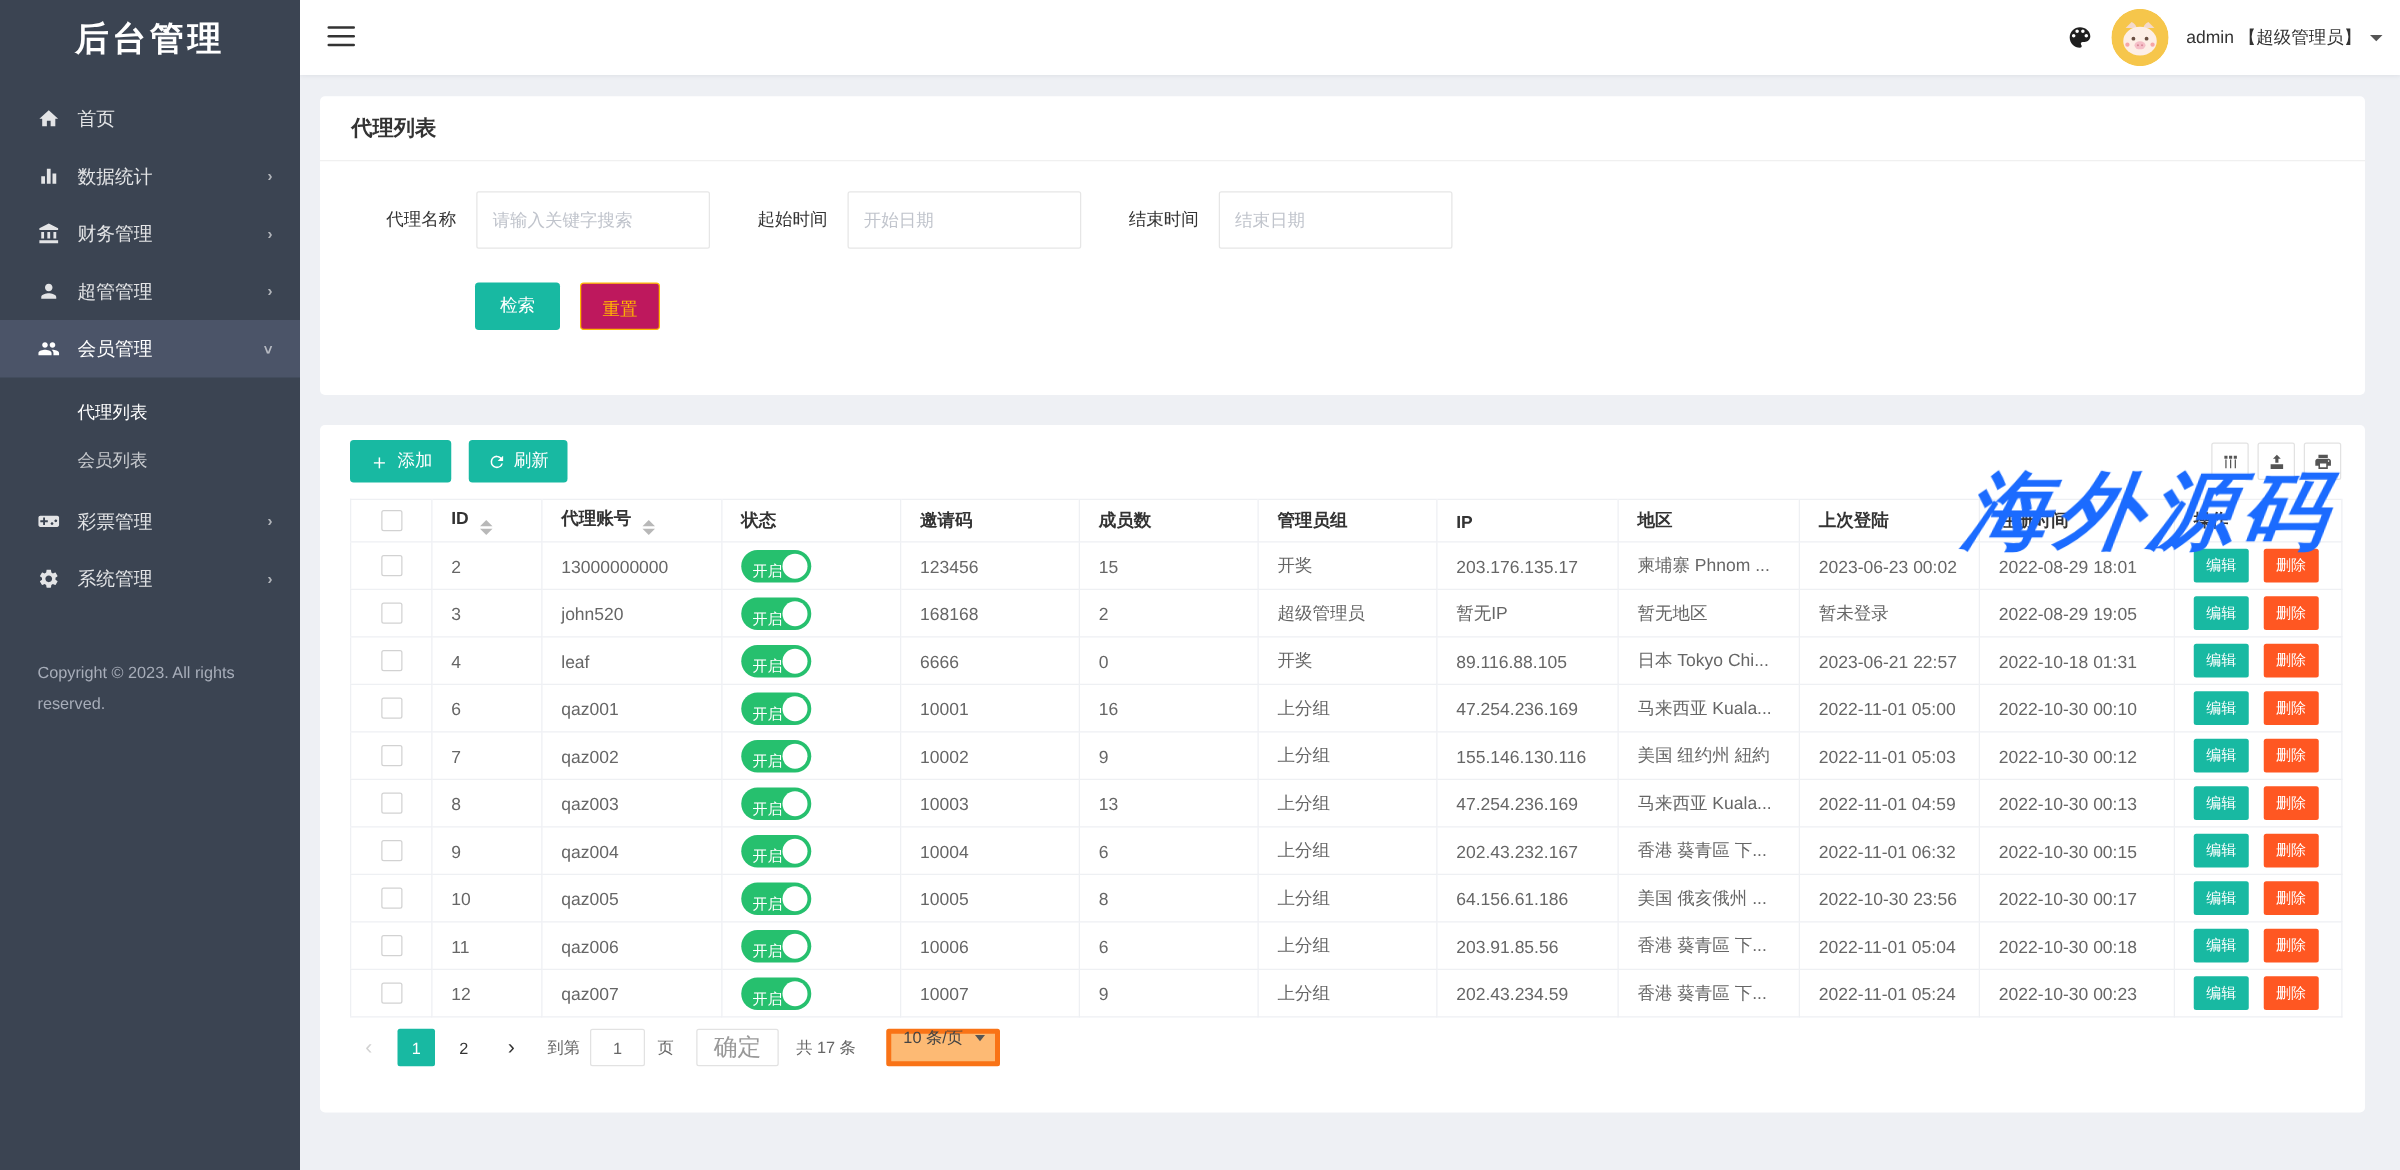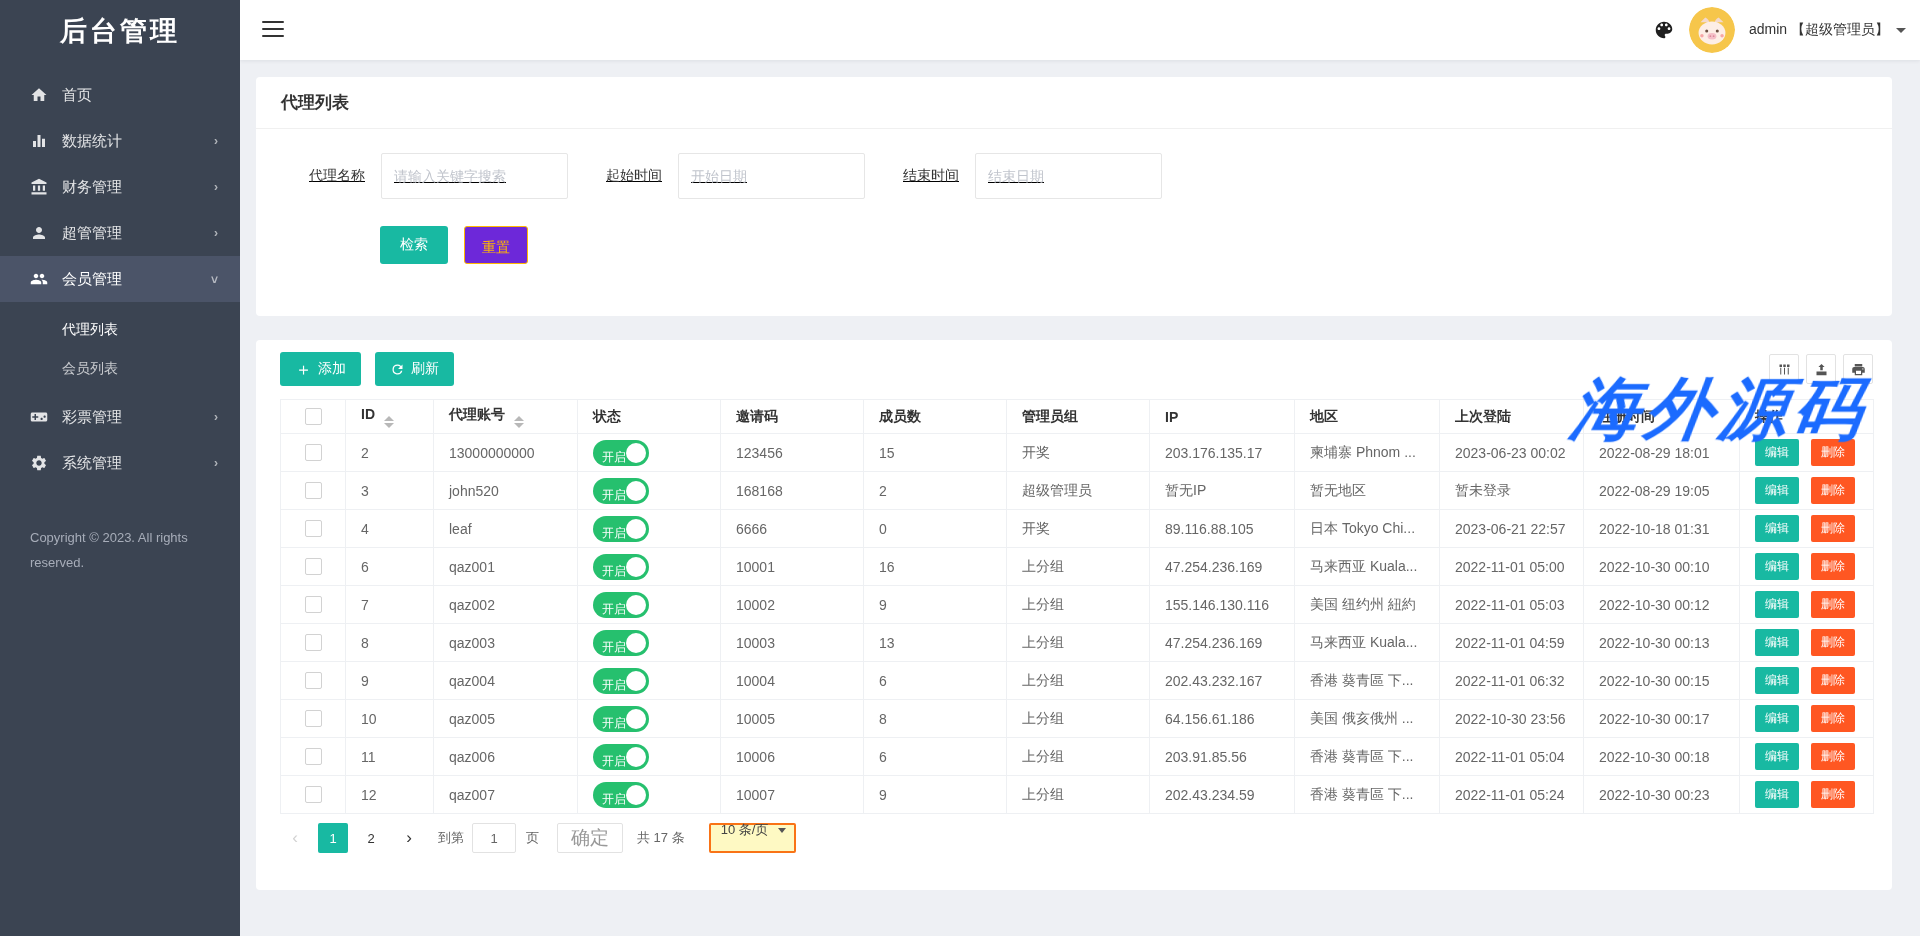--- a/index.html
+++ b/index.html
@@ -30,28 +30,28 @@
   .header-right { position:absolute; right:14px; top:0; height:60px; display:flex; align-items:center; gap:14px; }
   .palette-icon { width:22px; height:22px; fill:#1f1f1f; cursor:pointer; }
   .avatar { width:46px; height:46px; border-radius:50%; overflow:hidden; flex:none; cursor:pointer; }
   .user-name { font-size:14px; color:#333; display:flex; align-items:center; gap:7px; cursor:pointer; white-space:nowrap; }
   .caret-down { width:0; height:0; border-left:5px solid transparent; border-right:5px solid transparent; border-top:5px solid #555; }
   
   .main { position:absolute; left:240px; top:60px; width:1680px; height:876px; }
   .panel { position:absolute; background:#fff; border-radius:4px; }
   .panel-filter { left:16px; top:17px; width:1636px; height:239px; }
   .panel-title { height:52px; line-height:52px; padding-left:25px; font-size:17px; font-weight:700; color:#333; border-bottom:1px solid #f0f0f0; }
-  .filter-row { display:flex; align-items:center; padding:24px 0 0 53px;text-decoration:underline; }
+  .filter-row { display:flex; align-items:center; padding:24px 0 0 53px; }
   .f-label { font-size:14px; color:#333; margin-right:16px; white-space:nowrap; }
   .f-input { width:187px; height:46px; border:1px solid #e6e6e6; border-radius:2px; padding:0 12px; font-size:14px; color:#333; margin-right:38px; outline:none; background:#fff; }
   .f-input::placeholder { color:#c0c4cc; }
   .filter-actions { padding:27px 0 0 124px; display:flex; gap:16px; }
   .btn { height:38px; border-radius:3px; font-size:14px; cursor:pointer; font-family:inherit; }
   .btn-search { background:var(--teal); color:#fff; border:none; padding:0 20px;font-family:Liberation Mono, monospace; }
-  .btn-reset { background:#6d28d9; border:1px solid var(--warn); color:var(--warn); padding:12px 17px; }
+  .btn-reset { background:#be185d; border:1px solid var(--warn); color:var(--warn); padding:12px 17px; }
   
   .panel-table { left:16px; top:280px; width:1636px; height:550px; }
   .table-toolbar { display:flex; align-items:center; padding:12px 19px 0 24px; }
   .btn-sm { height:34px; padding:0 15px; background:var(--teal); color:#fff; border:none; border-radius:3px; font-size:14px; display:flex; align-items:center; gap:6px; cursor:pointer; margin-right:14px; font-family:inherit; }
   .btn-sm .plus { font-size:17px; font-weight:400; line-height:1; }
   .btn-sm svg { width:15px; height:15px; fill:#fff; }
   .tool-icons { margin-left:auto; display:flex; gap:7px; }
   .tool-icon { width:30px; height:30px; border:1px solid #e2e2e2; border-radius:2px; display:flex; align-items:center; justify-content:center; background:#fff; cursor:pointer; }
   .tool-icon svg { width:15px; height:15px; fill:#555; }
   table { border-collapse:collapse; table-layout:fixed; width:1593px; margin:13px 0 0 24px; border:1px solid #eef0f3; }
@@ -74,21 +74,21 @@
   .pagination { display:flex; align-items:center; margin:9px 0 0 24px; font-size:13px; color:#666; }
   .pg-box { min-width:30px; height:30px; display:flex; align-items:center; justify-content:center; border-radius:2px; cursor:pointer; margin-right:8px; }
   .pg-prev { color:#d2d2d2; font-size:17px; }
   .pg-active { background:var(--teal); color:#fff; }
   .pg-num { color:#333; }
   .pg-next { color:#333; font-size:17px; }
   .pg-text { margin:0 8px 0 6px; color:#666; }
   .goto-input { width:44px; height:30px; border:1px solid #e2e2e2; border-radius:2px; text-align:center; font-size:13px; color:#666; outline:none; }
   .confirm-btn { height:30px; padding:0 13px; border:1px solid #e2e2e2; background:#fff; color:#999; border-radius:2px; font-size:19px; margin-left:10px; cursor:pointer; font-family:inherit; }
   .total-text { margin:0 24px 0 14px; color:#666; }
-  .per-page { height:30px; border:2px solid #f97316; border-radius:2px; padding:0 26px 16px 10px; display:flex; align-items:center; position:relative; cursor:pointer; color:#444; background:#fef9c3; }
+  .per-page { height:30px; border:4px solid #f97316; border-radius:2px; padding:0 26px 16px 10px; display:flex; align-items:center; position:relative; cursor:pointer; color:#444; background:#fdba74; }
   .per-page .caret-down { position:absolute; right:8px; border-top-color:#555; border-left-width:4px; border-right-width:4px; border-top-width:5px; }
   
   .watermark { position:absolute; left:1572px; top:364px; z-index:50; pointer-events:none;
     font-family:"DejaVu Serif","Liberation Serif",serif; font-size:68px; font-weight:700; font-style:italic;
     color:#1b6bff; letter-spacing:6px; transform:skewX(-8deg); white-space:nowrap; }
 </style>
 </head>
 <body>
 
 <aside class="sidebar">

